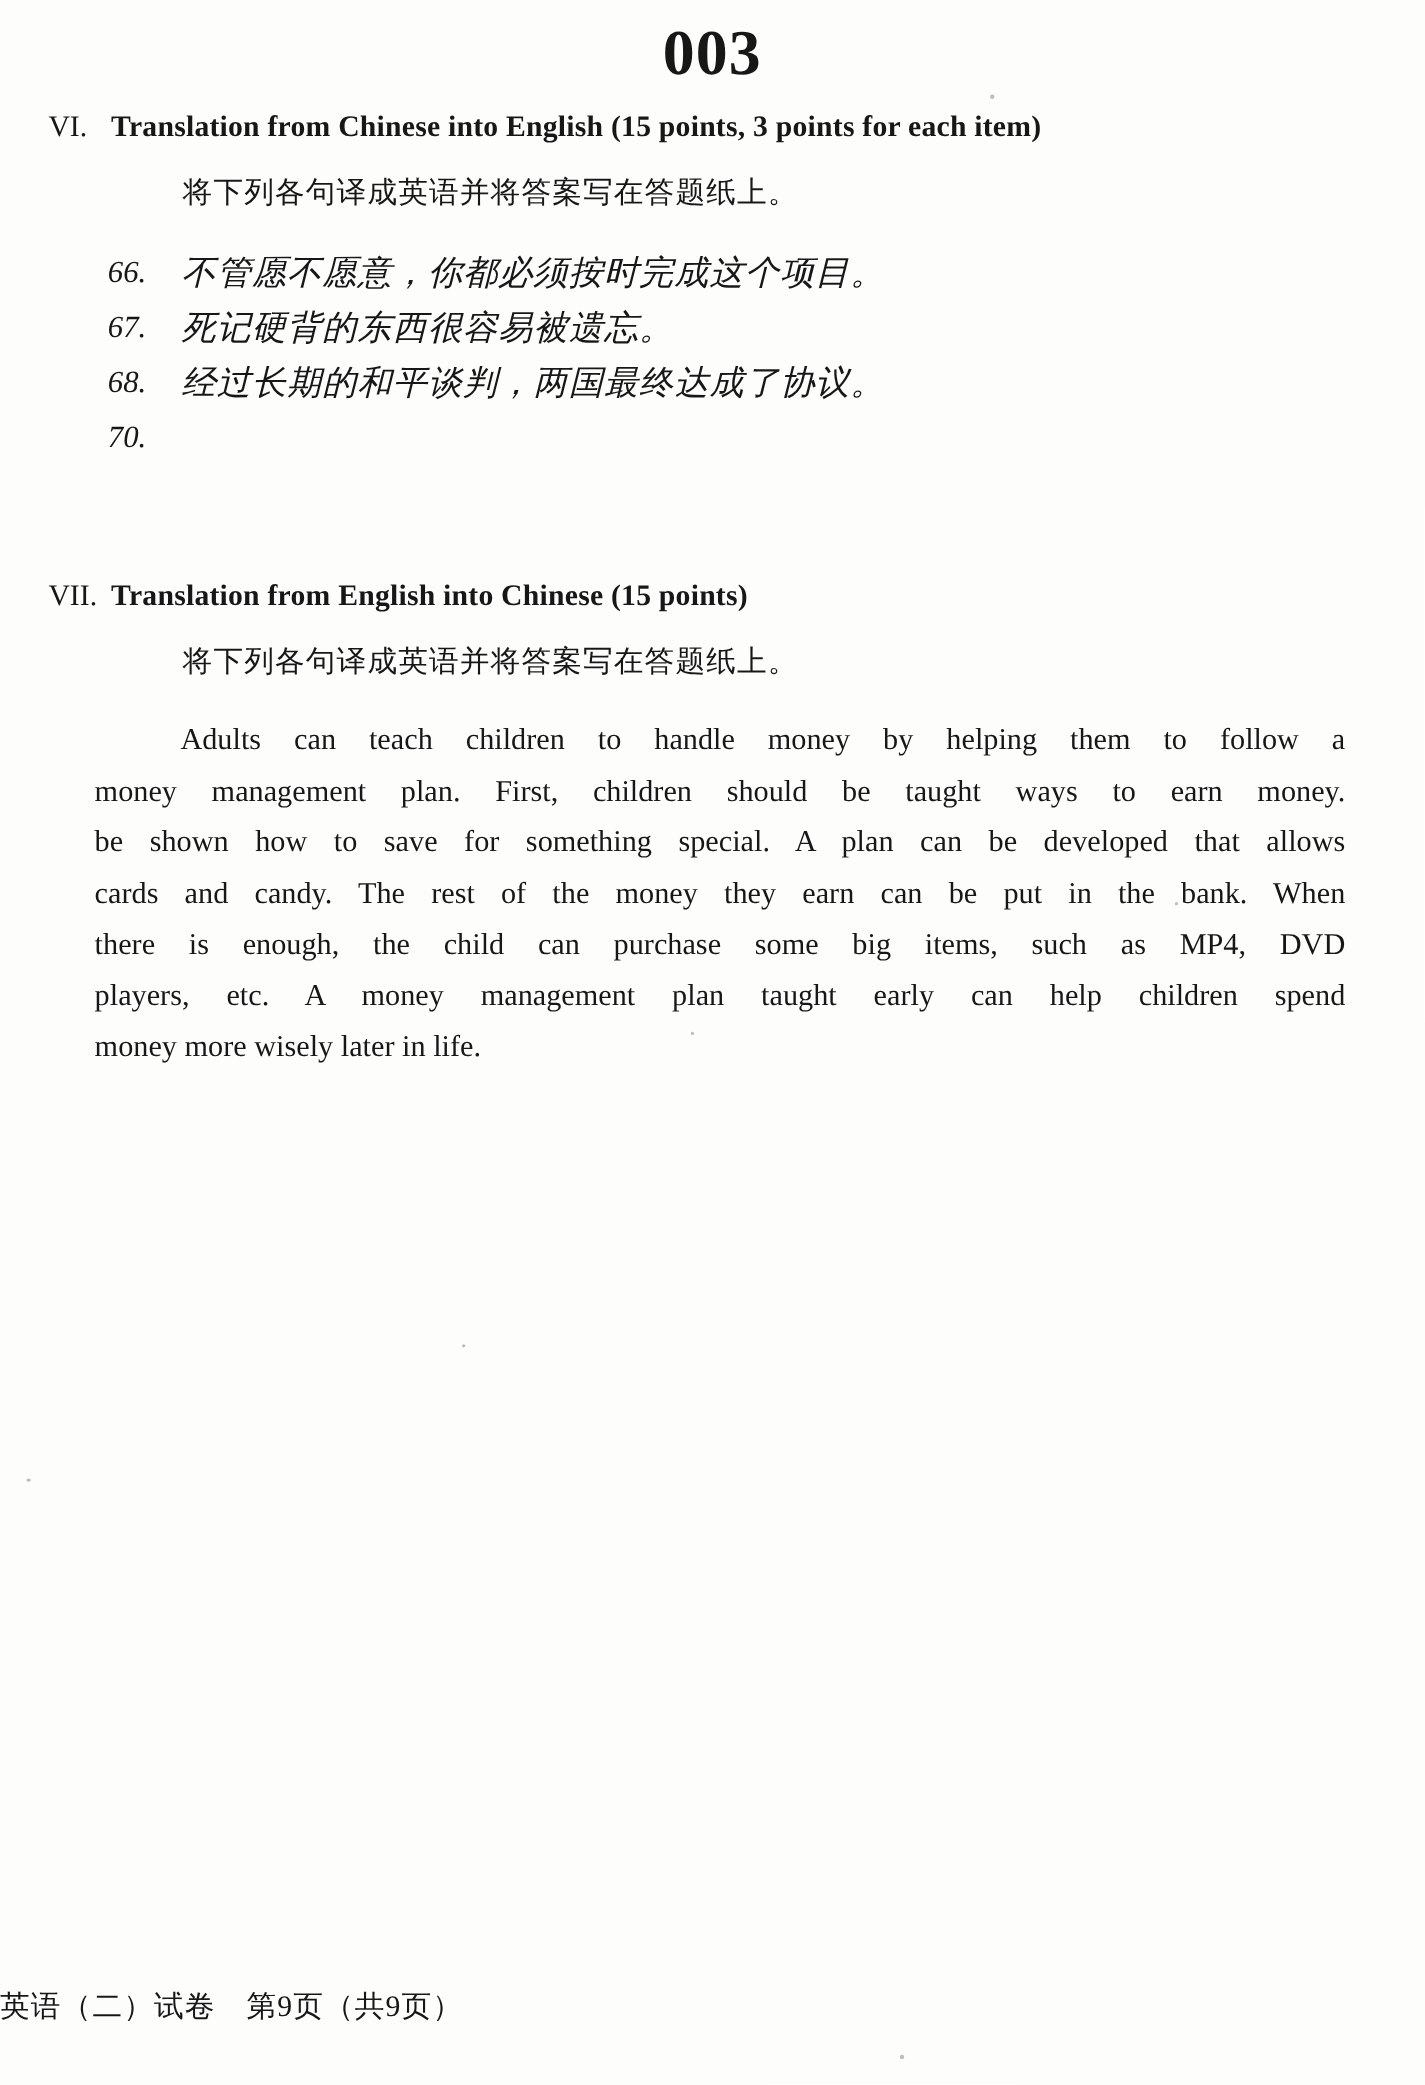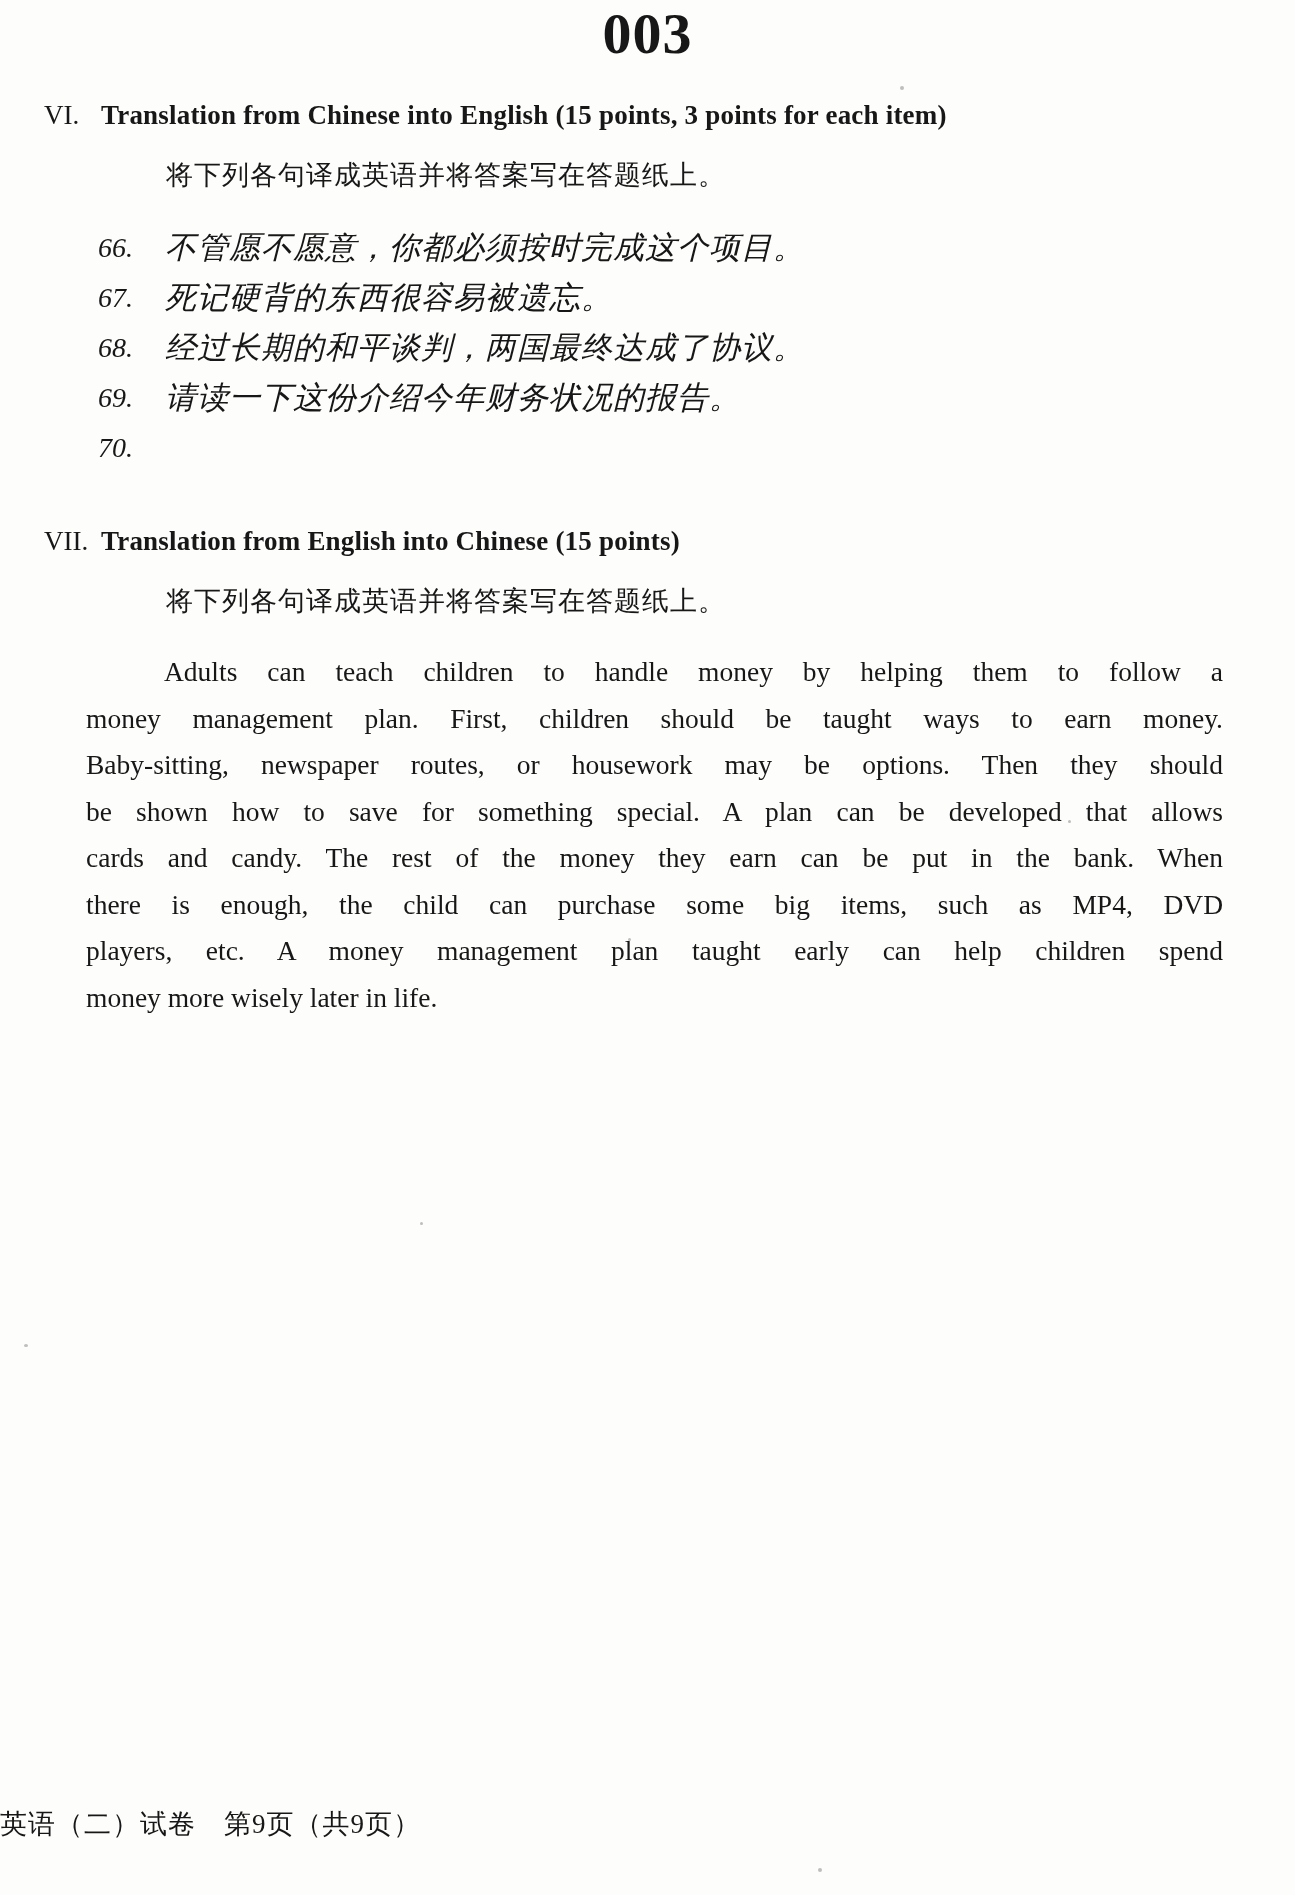--- a/index.html
+++ b/index.html
@@ -13,21 +13,21 @@
     height: 1895px;
     background: #fdfdfc;
     color: #171717;
     font-family: "Liberation Serif", "DejaVu Serif", serif;
     overflow: hidden;
   }
 
   
   .paper-code {
     position: absolute;
-    top: 0;
+    top: 14px;
     left: 0;
     width: 100%;
     text-align: center;
     font-size: 58px;
     font-weight: 700;
     letter-spacing: 1px;
   }
 
   
   .section {
@@ -147,41 +147,36 @@
       </div>
       <div class="item">
         <span class="item-no">67.</span>
         <span class="item-text">死记硬背的东西很容易被遗忘。</span>
       </div>
       <div class="item">
         <span class="item-no">68.</span>
         <span class="item-text">经过长期的和平谈判，两国最终达成了协议。</span>
       </div>
       <div class="item">
-        <span class="item-no">69.</span>
-        <span class="item-text">请读一下这份介绍今年财务状况的报告。</span>
-      </div>
-      <div class="item">
         <span class="item-no">70.</span>
       </div>
     </div>
   </div>
 
   <div class="section section-vii">
     <div class="sec-head">
       <span class="sec-numeral">VII.</span>
       <span class="sec-title">Translation from English into Chinese (15 points)</span>
     </div>
     <div class="sec-instruction">将下列各句译成英语并将答案写在答题纸上。</div>
   </div>
 
   <div class="passage">
     <div class="pline first">Adults can teach children to handle money by helping them to follow a</div>
     <div class="pline">money management plan. First, children should be taught ways to earn money.</div>
-    <div class="pline">Baby-sitting, newspaper routes, or housework may be options. Then they should</div>
     <div class="pline">be shown how to save for something special. A plan can be developed that allows</div>
     <div class="pline">cards and candy. The rest of the money they earn can be put in the bank. When</div>
     <div class="pline">there is enough, the child can purchase some big items, such as MP4, DVD</div>
     <div class="pline">players, etc. A money management plan taught early can help children spend</div>
     <div class="pline last">money more wisely later in life.</div>
   </div>
 
   <div class="page-footer">英语（二）试卷　第9页（共9页）</div>
 
   <div class="speck s1"></div>

